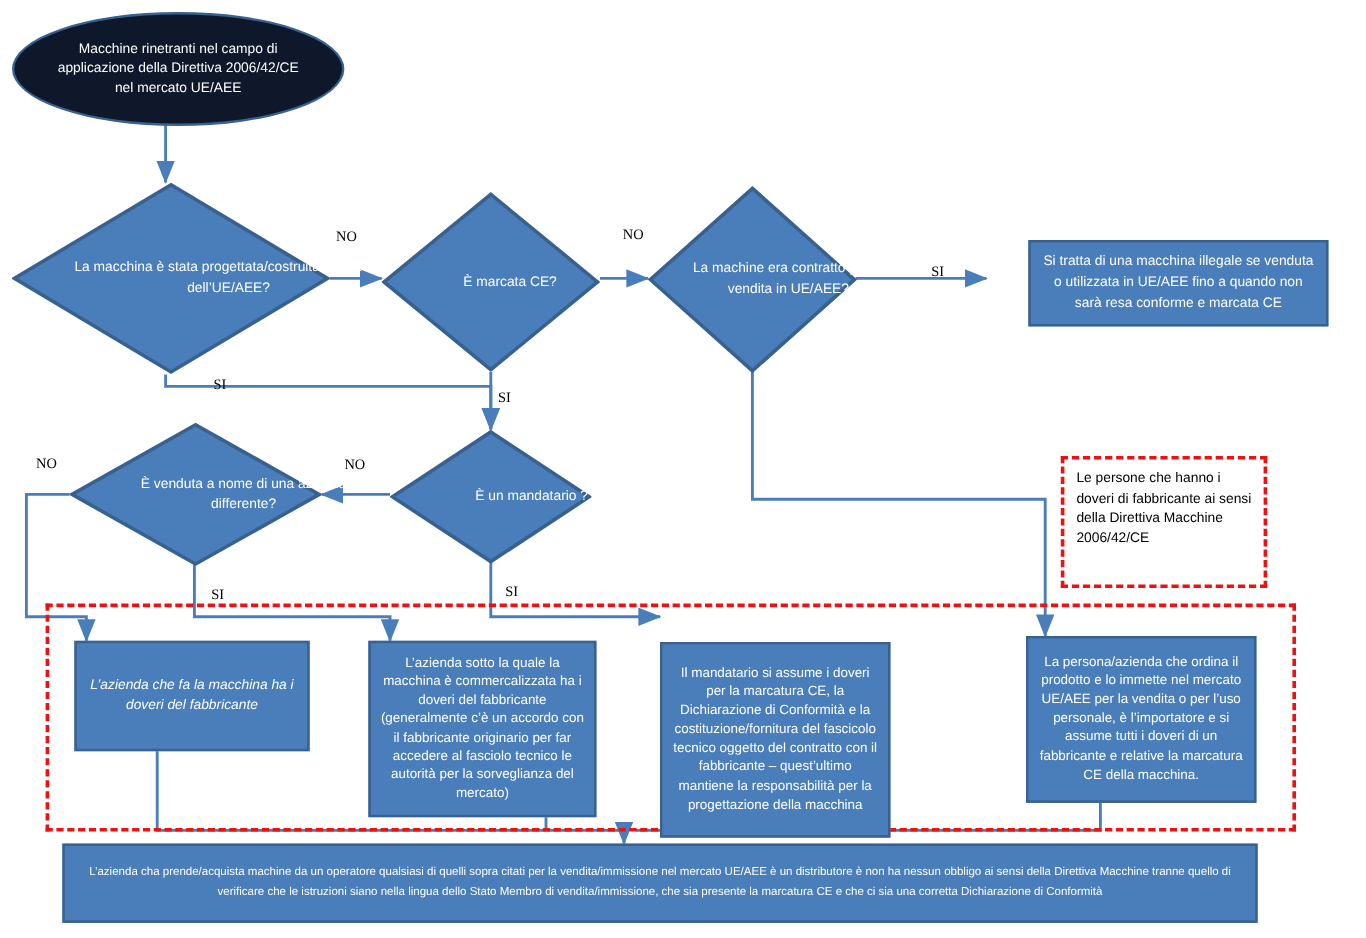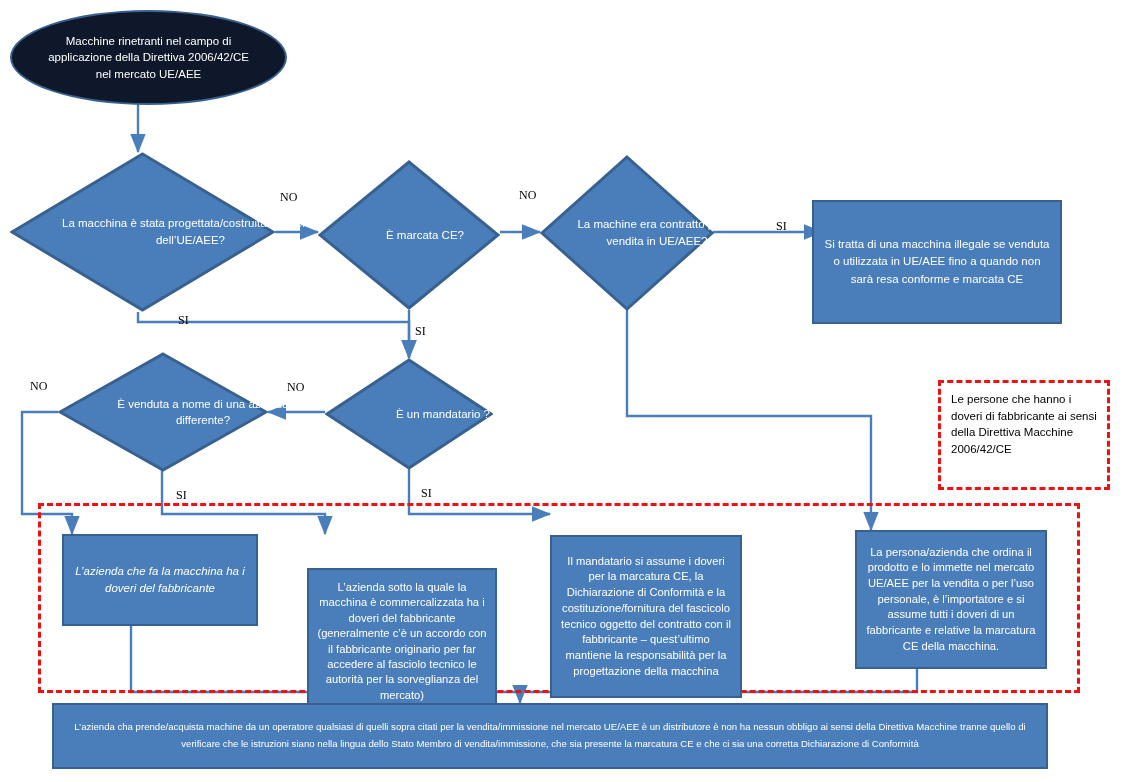--- a/index.html
+++ b/index.html
@@ -94,21 +94,21 @@
 
 <div class="diamond-wrap" style="left:540px;top:155px;width:174px;height:156px;">
   <svg class="diamond-bg" viewBox="0 0 174 156" preserveAspectRatio="none">
     <polygon points="87,2 172,78 87,154 2,78" fill="#4a7ebb" stroke="#38618f" stroke-width="3"></polygon>
   </svg>
   <div class="diamond-txt" style="font-size:11.5px;line-height:1.45;padding:0 30px;">
     <span>La machine era contratto per la vendita in UE/AEE?</span>
   </div>
 </div>
 
-<div class="shape box" style="left:812px;top:200px;width:250px;height:124px;font-size:11.5px;line-height:1.5;padding:0 10px;">
+<div class="shape box" style="left:857px;top:200px;width:250px;height:72px;font-size:11.5px;line-height:1.5;padding:0 10px;">
   <span>Si tratta di una macchina illegale se venduta o utilizzata in UE/AEE fino a quando non sarà resa conforme e marcata CE</span>
 </div>
 
 <div class="diamond-wrap" style="left:58px;top:352px;width:210px;height:120px;">
   <svg class="diamond-bg" viewBox="0 0 210 120" preserveAspectRatio="none">
     <polygon points="105,2 208,60 105,118 2,60" fill="#4a7ebb" stroke="#38618f" stroke-width="3"></polygon>
   </svg>
   <div class="diamond-txt" style="font-size:11.5px;line-height:1.4;padding:0 40px;">
     <span>È venduta a nome di una azienda differente?</span>
   </div>
@@ -116,29 +116,29 @@
 
 <div class="diamond-wrap" style="left:325px;top:358px;width:168px;height:112px;">
   <svg class="diamond-bg" viewBox="0 0 168 112" preserveAspectRatio="none">
     <polygon points="84,2 166,56 84,110 2,56" fill="#4a7ebb" stroke="#38618f" stroke-width="3"></polygon>
   </svg>
   <div class="diamond-txt" style="font-size:11.5px;line-height:1.4;padding:0 34px;">
     <span>È un mandatario ?</span>
   </div>
 </div>
 
-<div class="dashnote" style="left:938px;top:380px;width:172px;height:110px;">
+<div class="dashnote" style="left:884px;top:380px;width:172px;height:110px;">
   <span>Le persone che hanno i doveri di fabbricante ai sensi della Direttiva Macchine 2006/42/CE</span>
 </div>
 
 <div class="shape box" style="left:62px;top:534px;width:196px;height:92px;font-size:11.5px;line-height:1.5;padding:0 8px;font-style:italic;">
   <span>L’azienda che fa la macchina ha i doveri del fabbricante</span>
 </div>
 
-<div class="shape box" style="left:307px;top:534px;width:190px;height:147px;font-size:11.2px;line-height:1.38;padding:0 6px;margin-top:34px;">
+<div class="shape box" style="left:307px;top:534px;width:190px;height:147px;font-size:11.2px;line-height:1.38;padding:0 6px;">
   <span>L’azienda sotto la quale la macchina è commercalizzata ha i doveri del fabbricante (generalmente c’è un accordo con il fabbricante originario per far accedere al fasciolo tecnico le autorità per la sorveglianza del mercato)</span>
 </div>
 
 <div class="shape box" style="left:550px;top:518px;width:192px;height:163px;font-size:11.2px;line-height:1.4;padding:0 6px;margin-top:17px;">
   <span>Il mandatario si assume i doveri per la marcatura CE, la Dichiarazione di Conformità e la costituzione/fornitura del fascicolo tecnico oggetto del contratto con il fabbricante – quest’ultimo mantiene la responsabilità per la progettazione della macchina</span>
 </div>
 
 <div class="shape box" style="left:855px;top:530px;width:192px;height:139px;font-size:11.2px;line-height:1.4;padding:0 6px;">
   <span>La persona/azienda che ordina il prodotto e lo immette nel mercato UE/AEE per la vendita o per l’uso personale, è l’importatore e si assume tutti i doveri di un fabbricante e relative la marcatura CE della macchina.</span>
 </div>

